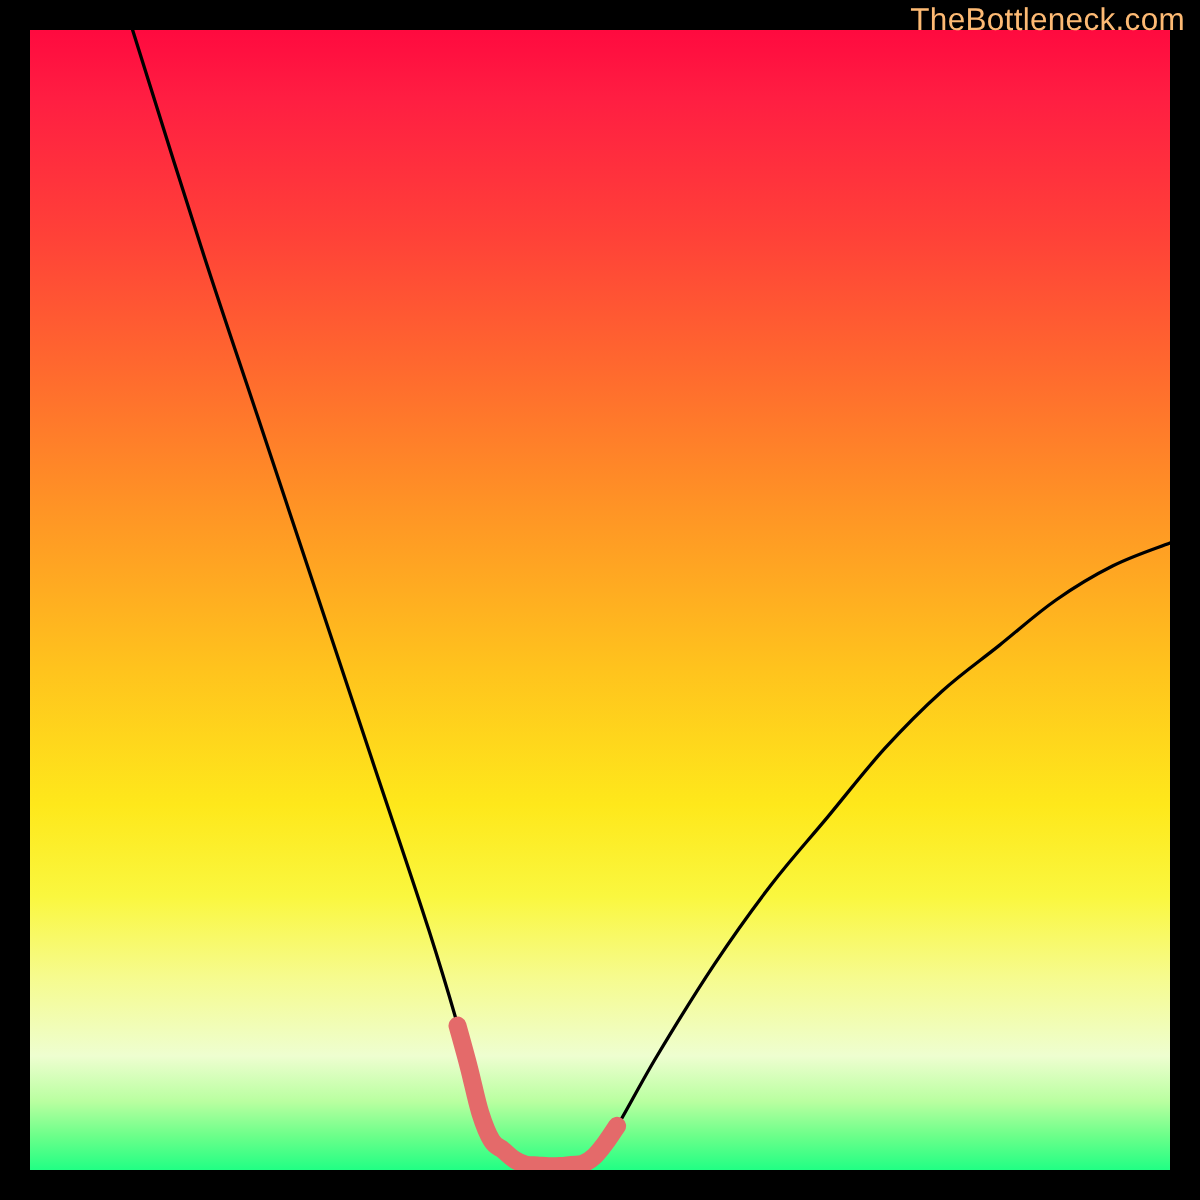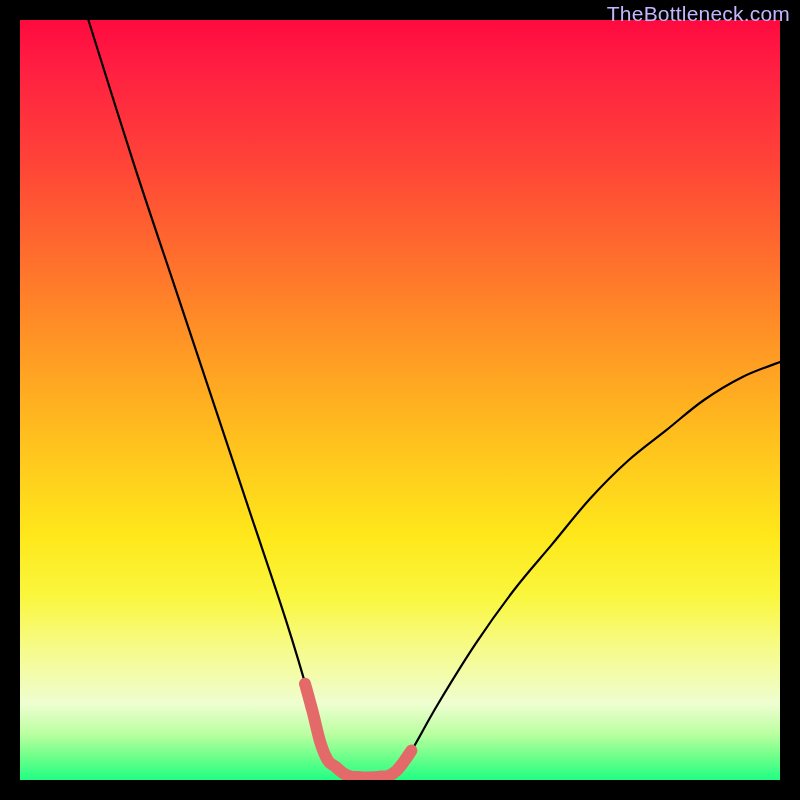--- a/index.html
+++ b/index.html
@@ -54,21 +54,21 @@
     position: absolute;
     left: 0;
     top: 0;
     width: 100%;
     height: 100%;
   }
   .watermark {
     position: absolute;
     top: 2px;
     right: 10px;
-    color: #c4b5fd;
+    color: #fdba74;
     font-size: 21px;
     letter-spacing: 0.2px;
     font-weight: 400;
     user-select: none;
   }
 </style>
 </head>
 <body>
 
 <div class="frame">

